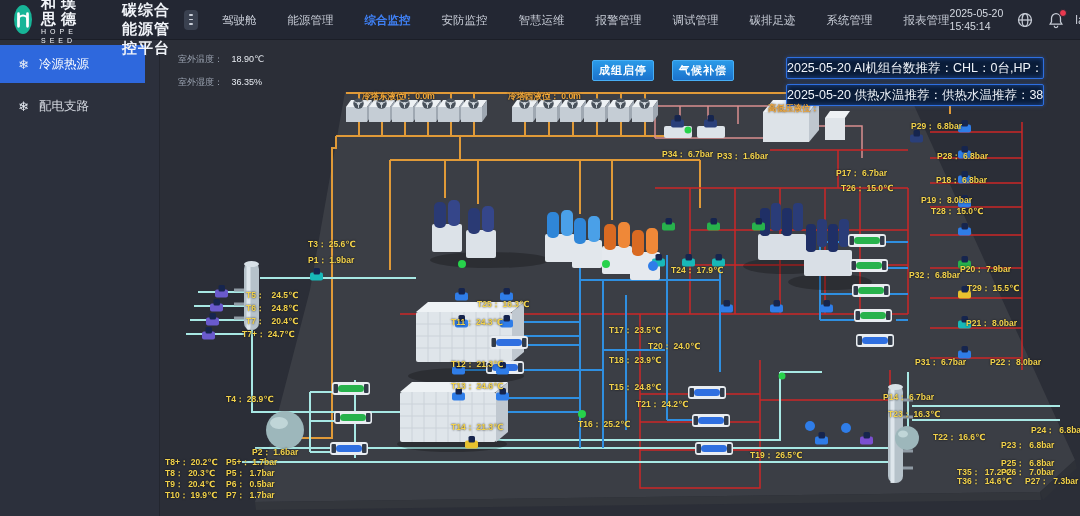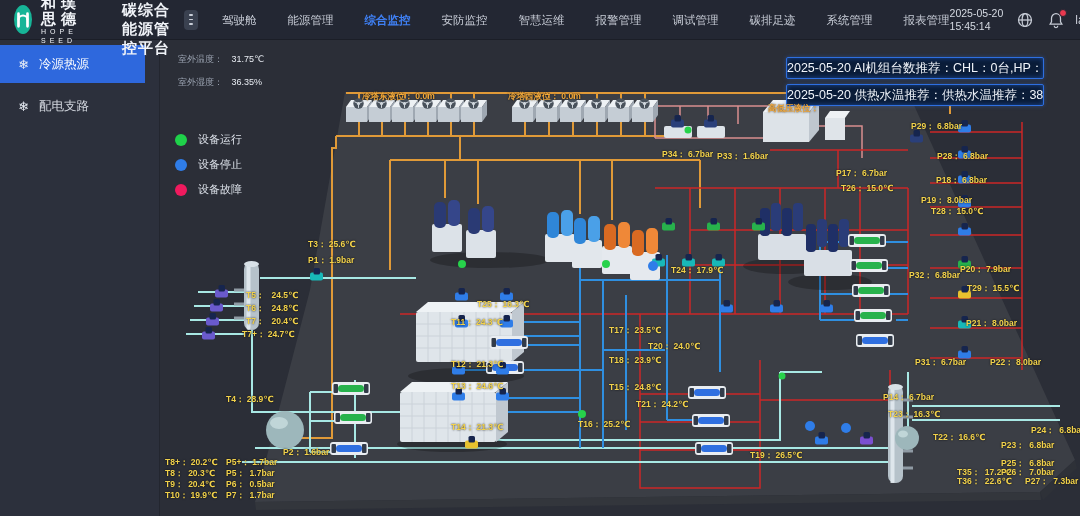--- a/index.html
+++ b/index.html
@@ -395,48 +395,38 @@
           <circle cx="493" cy="226" r="5"></circle>
             <circle cx="650" cy="386" r="5"></circle>
             <circle cx="686" cy="388" r="5"></circle>
         </g>
       </g>
     </svg>
 
     <div class="env">
       <div class="env-row">
         <span class="env-label">室外温度：</span>
-        <span class="env-value">31.75℃</span>
+        <span class="env-value">18.90℃</span>
       </div>
       <div class="env-row">
         <span class="env-label">室外湿度：</span>
         <span class="env-value">36.35%</span>
       </div>
     </div>
 
+    <div class="btns">
+      <button class="cbtn">成组启停</button>
+      <button class="cbtn">气候补偿</button>
+    </div>
 
     <div class="banners">
         <div class="banner">2025-05-20 AI机组台数推荐：CHL：0台,HP：0台</div>
         <div class="banner">2025-05-20 供热水温推荐：供热水温推荐：38°C</div>
       </div>
 
-    <div class="legend">
-        <div class="legend-row">
-          <span class="legend-dot" style="background: rgb(31, 210, 74);"></span>
-          <span>设备运行</span>
-        </div>
-        <div class="legend-row">
-          <span class="legend-dot" style="background: rgb(47, 125, 232);"></span>
-          <span>设备停止</span>
-        </div>
-        <div class="legend-row">
-          <span class="legend-dot" style="background: rgb(240, 26, 94);"></span>
-          <span>设备故障</span>
-        </div>
-      </div>
 
     <div class="labels-layer">
         <span class="dlabel" style="left: 202px; top: 52px; color: rgb(240, 168, 60);">冷塔东液位： 0.0m</span>
         <span class="dlabel" style="left: 348px; top: 52px; color: rgb(240, 168, 60);">冷塔西液位： 0.0m</span>
         <span class="dlabel" style="left: 608px; top: 64px; color: rgb(240, 168, 60);">高低压液位：</span>
         <span class="dlabel" style="left: 502px; top: 110px;">P34： 6.7bar</span>
         <span class="dlabel" style="left: 557px; top: 112px;">P33： 1.6bar</span>
         <span class="dlabel" style="left: 751px; top: 82px;">P29： 6.8bar</span>
         <span class="dlabel" style="left: 753px; top: 112px; padding-left: 24px;">P28： 6.8bar</span>
         <span class="dlabel" style="left: 776px; top: 136px;">P18： 6.8bar</span>
@@ -452,30 +442,30 @@
         <span class="dlabel" style="left: 755px; top: 318px;">P31： 6.7bar</span>
         <span class="dlabel" style="left: 830px; top: 318px;">P22： 8.0bar</span>
         <span class="dlabel" style="left: 723px; top: 353px;">P14： 6.7bar</span>
         <span class="dlabel" style="left: 728px; top: 370px;">T23： 16.3℃</span>
         <span class="dlabel" style="left: 773px; top: 393px;">T22： 16.6℃</span>
         <span class="dlabel" style="left: 841px; top: 401px;">P23：  6.8bar</span>
         <span class="dlabel" style="left: 841px; top: 386px; padding-left: 30px;">P24：  6.8bar</span>
         <span class="dlabel" style="left: 841px; top: 419px;">P25：  6.8bar</span>
         <span class="dlabel" style="left: 797px; top: 428px;">T35：  17.2℃</span>
         <span class="dlabel" style="left: 841px; top: 428px;">P26：  7.0bar</span>
-        <span class="dlabel" style="left: 797px; top: 437px;">T36：  22.6℃</span>
+        <span class="dlabel" style="left: 797px; top: 437px;">T36：  14.6℃</span>
         <span class="dlabel" style="left: 841px; top: 437px; padding-left: 24px;">P27：  7.3bar</span>
         <span class="dlabel" style="left: 148px; top: 200px;">T3： 25.6℃</span>
         <span class="dlabel" style="left: 148px; top: 216px;">P1： 1.9bar</span>
         <span class="dlabel" style="left: 86px; top: 251px;">T5：   24.5℃</span>
         <span class="dlabel" style="left: 86px; top: 264px;">T6：   24.8℃</span>
         <span class="dlabel" style="left: 86px; top: 277px;">T7：   20.4℃</span>
         <span class="dlabel" style="left: 82px; top: 290px;">T7+： 24.7℃</span>
         <span class="dlabel" style="left: 66px; top: 355px;">T4： 28.9℃</span>
-        <span class="dlabel" style="left: 123px; top: 408px;">P2： 1.6bar</span>
+        <span class="dlabel" style="left: 92px; top: 408px;">P2： 1.6bar</span>
         <span class="dlabel" style="left: 5px; top: 418px;">T8+： 20.2℃</span>
         <span class="dlabel" style="left: 66px; top: 418px;">P5+： 1.7bar</span>
         <span class="dlabel" style="left: 5px; top: 429px;">T8：  20.3℃</span>
         <span class="dlabel" style="left: 66px; top: 429px;">P5：  1.7bar</span>
         <span class="dlabel" style="left: 5px; top: 440px;">T9：  20.4℃</span>
         <span class="dlabel" style="left: 66px; top: 440px;">P6：  0.5bar</span>
         <span class="dlabel" style="left: 5px; top: 451px;">T10： 19.9℃</span>
         <span class="dlabel" style="left: 66px; top: 451px;">P7：  1.7bar</span>
         <span class="dlabel" style="left: 317px; top: 260px;">T25： 16.3℃</span>
         <span class="dlabel" style="left: 291px; top: 278px;">T11： 24.3℃</span>

